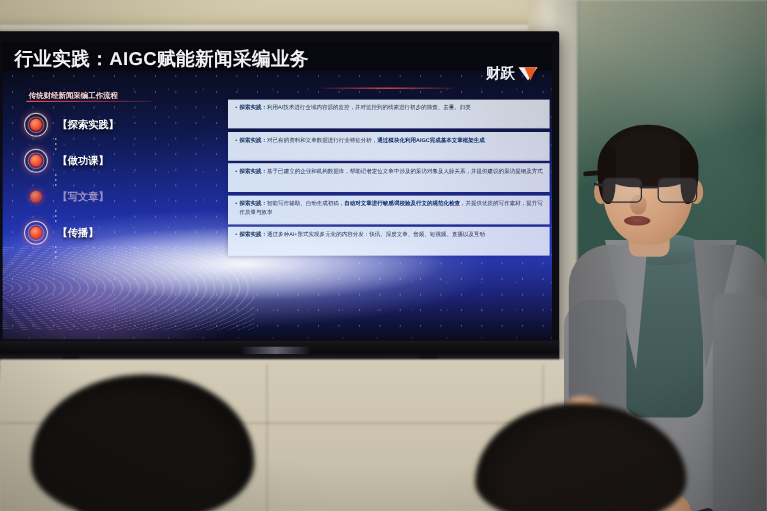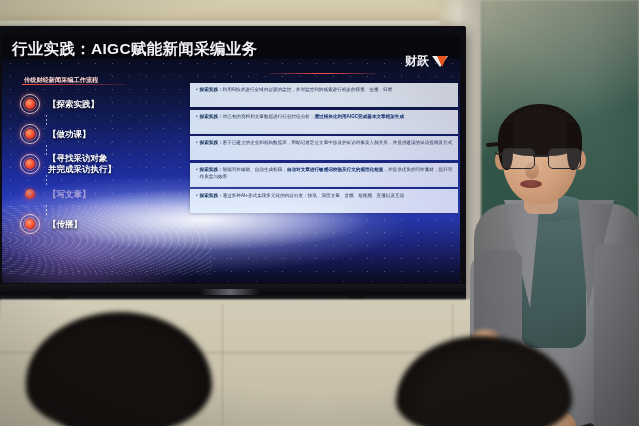--- a/index.html
+++ b/index.html
@@ -243,29 +243,20 @@
       <div class="connector" style="top:26px"></div>
       <div class="step">
         <span class="node">
           <span class="ring"></span>
             <span class="ring2"></span>
             <span class="core"></span>
         </span>
         <span class="step-label">【做功课】</span>
       </div>
       <div class="connector" style="top:56px"></div>
-      <div class="step">
-        <span class="node">
-          <span class="ring"></span>
-            <span class="ring2"></span>
-            <span class="core"></span>
-        </span>
-        <span class="step-label" style="white-space:pre-line">【寻找采访对象
-并完成采访执行】</span>
-      </div>
       <div class="connector" style="top:86px"></div>
       <div class="step dim">
         <span class="node">
           <span class="ring"></span>
             <span class="ring2"></span>
             <span class="core"></span>
         </span>
         <span class="step-label">【写文章】</span>
       </div>
       <div class="connector" style="top:116px"></div>

